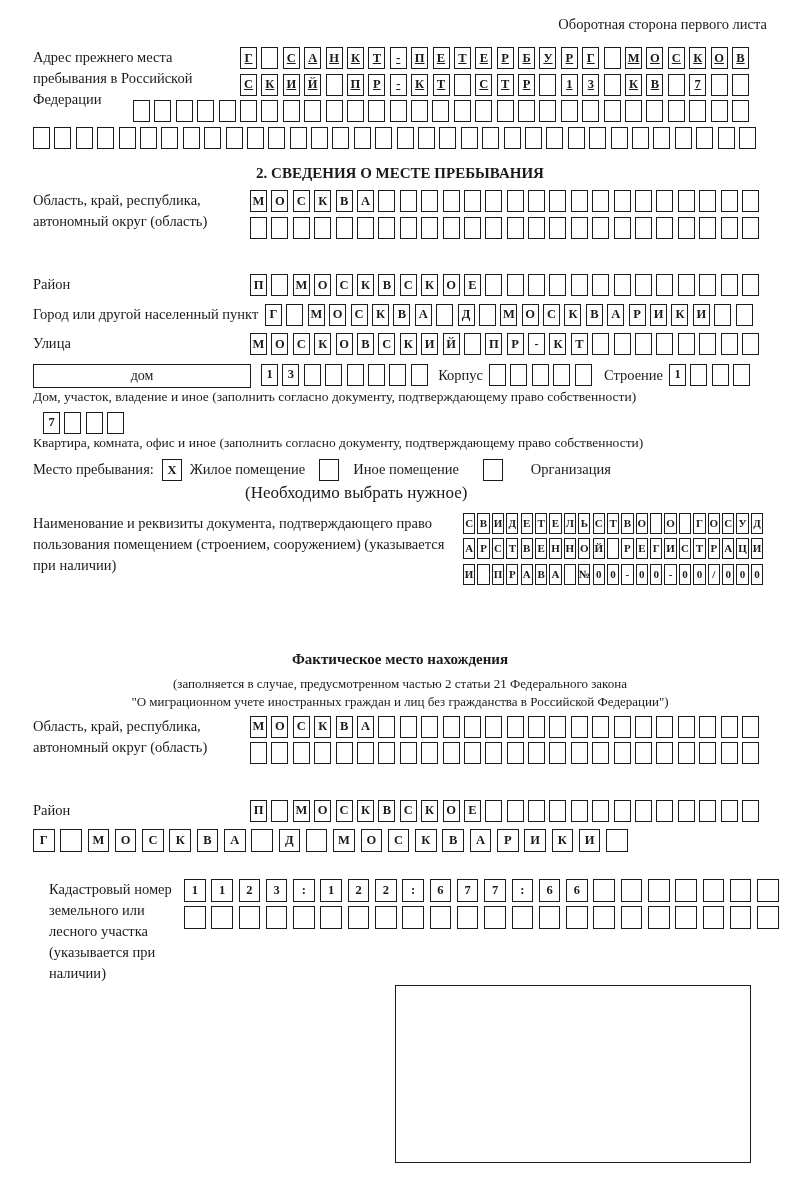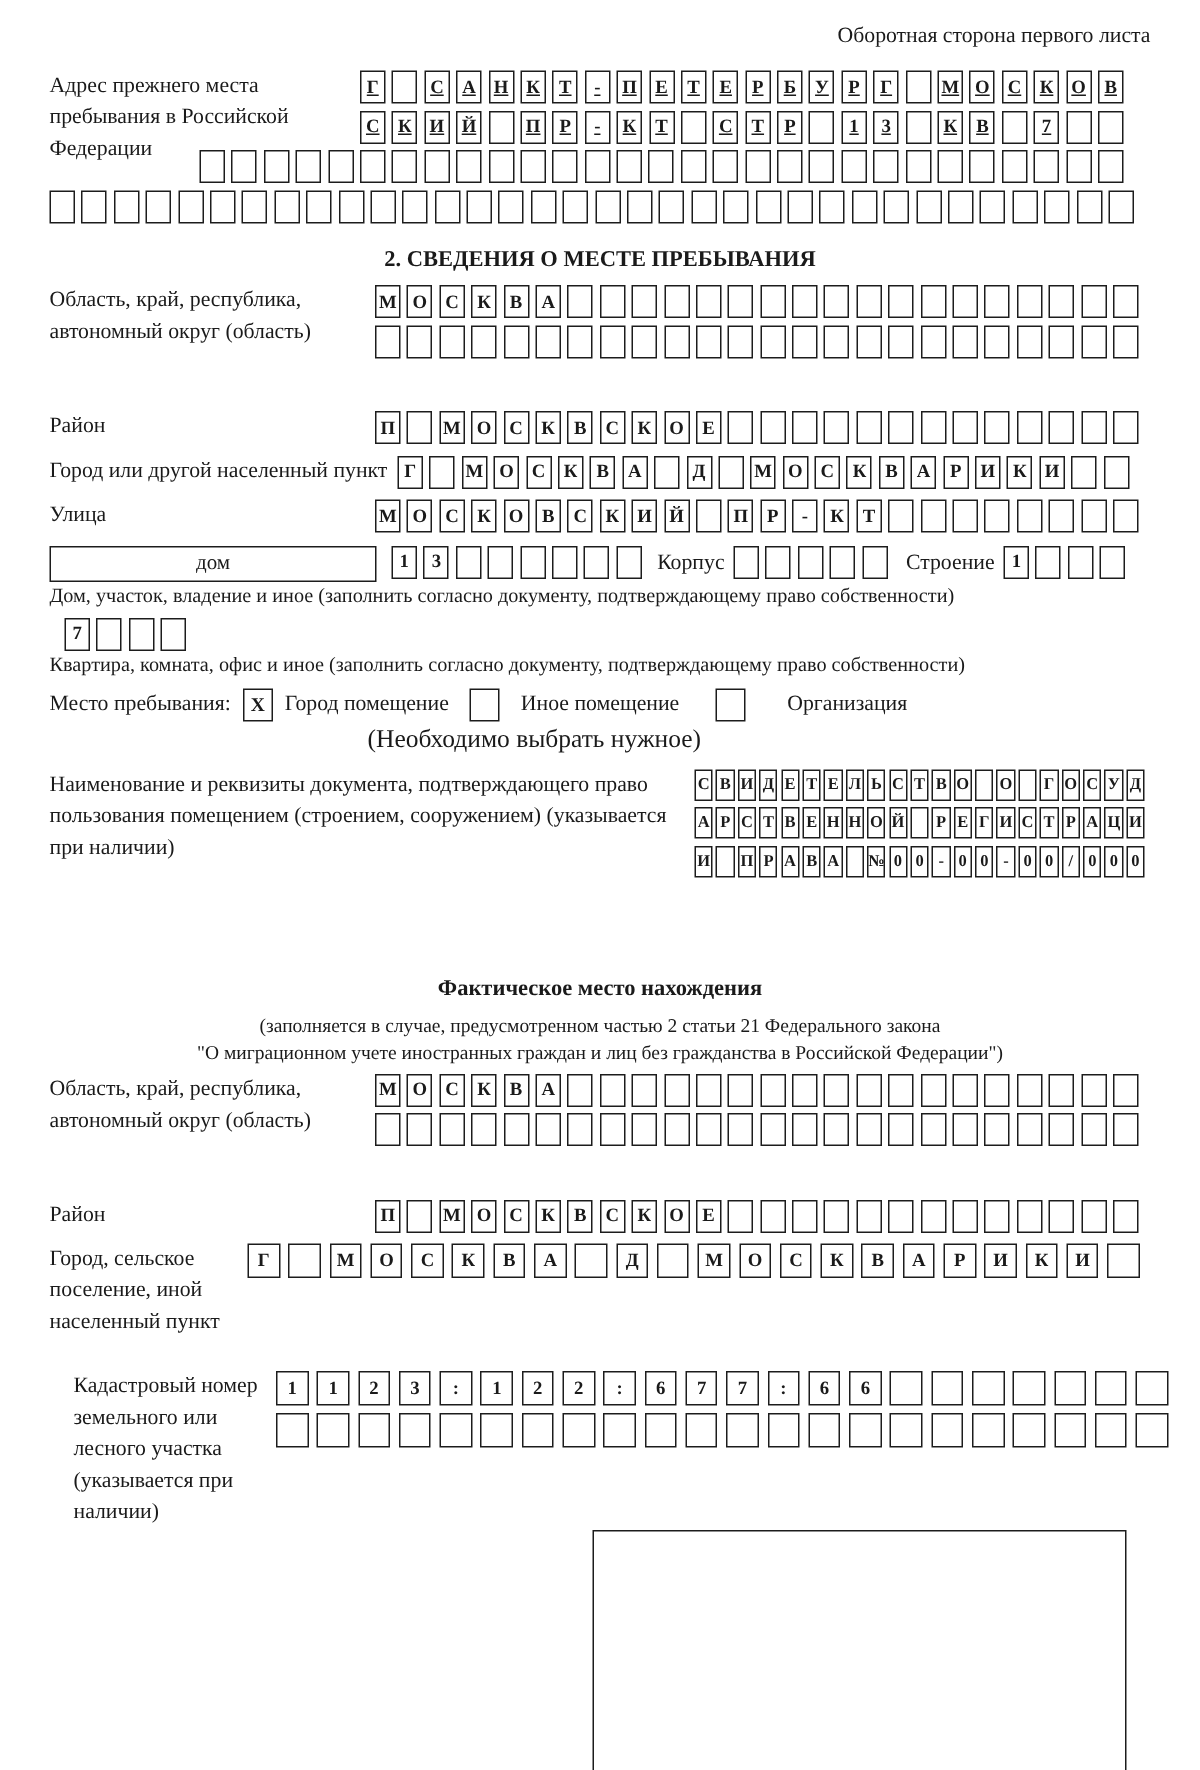--- a/index.html
+++ b/index.html
@@ -353,21 +353,21 @@
         <div class="cell"></div>
         <div class="cell"></div>
         <div class="cell"></div>
       </div>
   </div>
   <div class="caption-left">Квартира, комната, офис и иное (заполнить согласно документу, подтверждающему право собственности)</div>
 
   <div class="mesto-row">
     <span class="inline-lbl">Место пребывания:</span>
     <span class="chk" style="margin-left:8px;">X</span>
-    <span class="inline-lbl" style="margin-left:8px;">Город помещение</span>
+    <span class="inline-lbl" style="margin-left:8px;">Жилое помещение</span>
     <span class="chk" style="margin-left:14px;"></span>
     <span class="inline-lbl" style="margin-left:14px;">Иное помещение</span>
     <span class="chk" style="margin-left:24px;"></span>
     <span class="inline-lbl" style="margin-left:28px;">Организация</span>
   </div>
   <div class="mesto-note">(Необходимо выбрать нужное)</div>
 
   <div class="rel" style="min-height:128px;margin-top:2px;">
     <div class="abs-lbl lbl" style="width:420px;">Наименование и реквизиты документа, подтверждающего право пользования помещением (строением, сооружением) (указывается при наличии)</div>
     <div class="cells sm" style="margin-left:430px;">
@@ -525,21 +525,20 @@
         <div class="cell"></div>
         <div class="cell"></div>
         <div class="cell"></div>
         <div class="cell"></div>
         <div class="cell"></div>
         <div class="cell"></div>
       </div>
   </div>
 
   <div class="field-row">
-    <div class="lbl w132">Город, сельское поселение, иной населенный пункт</div>
     <div class="cells lg">
         <div class="cell">Г</div>
         <div class="cell"></div>
         <div class="cell">М</div>
         <div class="cell">О</div>
         <div class="cell">С</div>
         <div class="cell">К</div>
         <div class="cell">В</div>
         <div class="cell">А</div>
         <div class="cell"></div>

